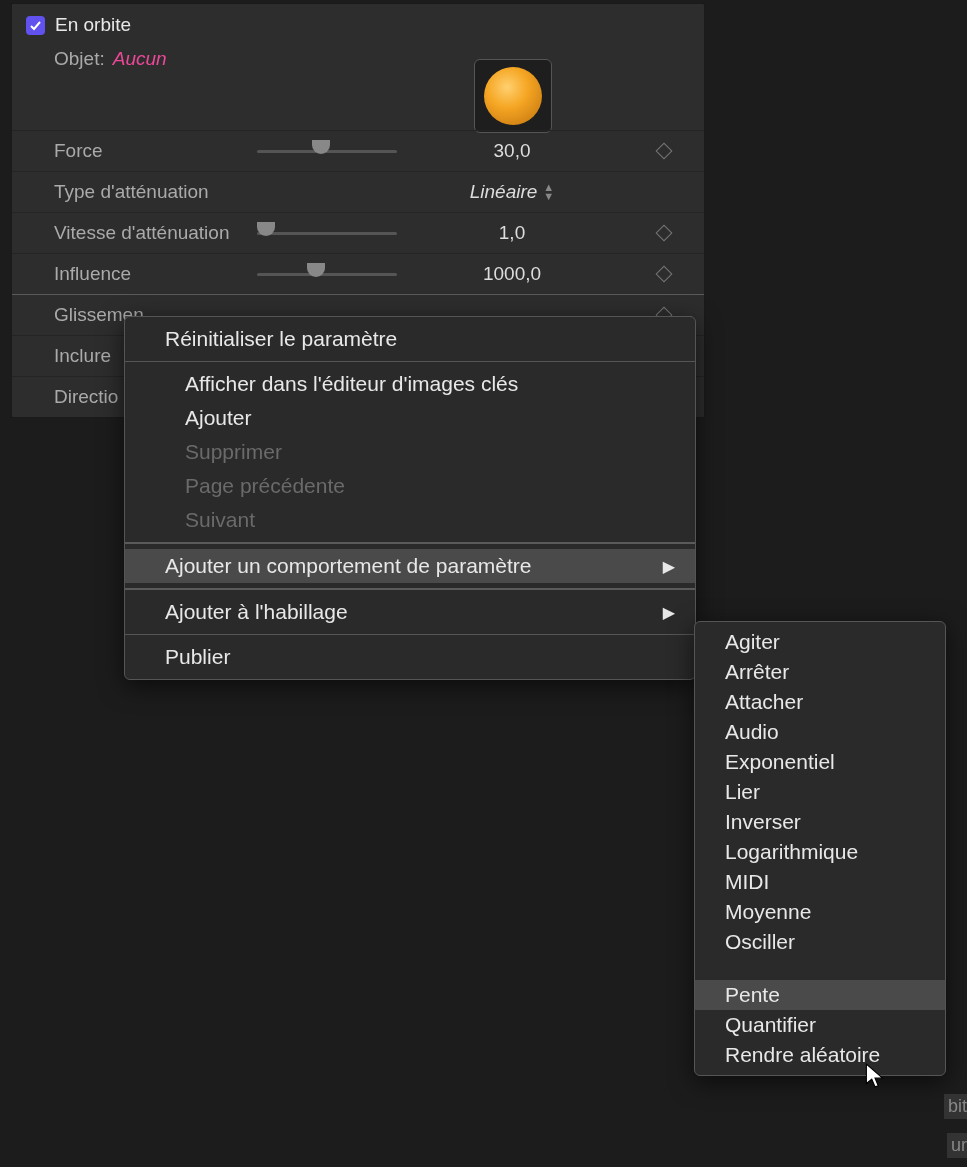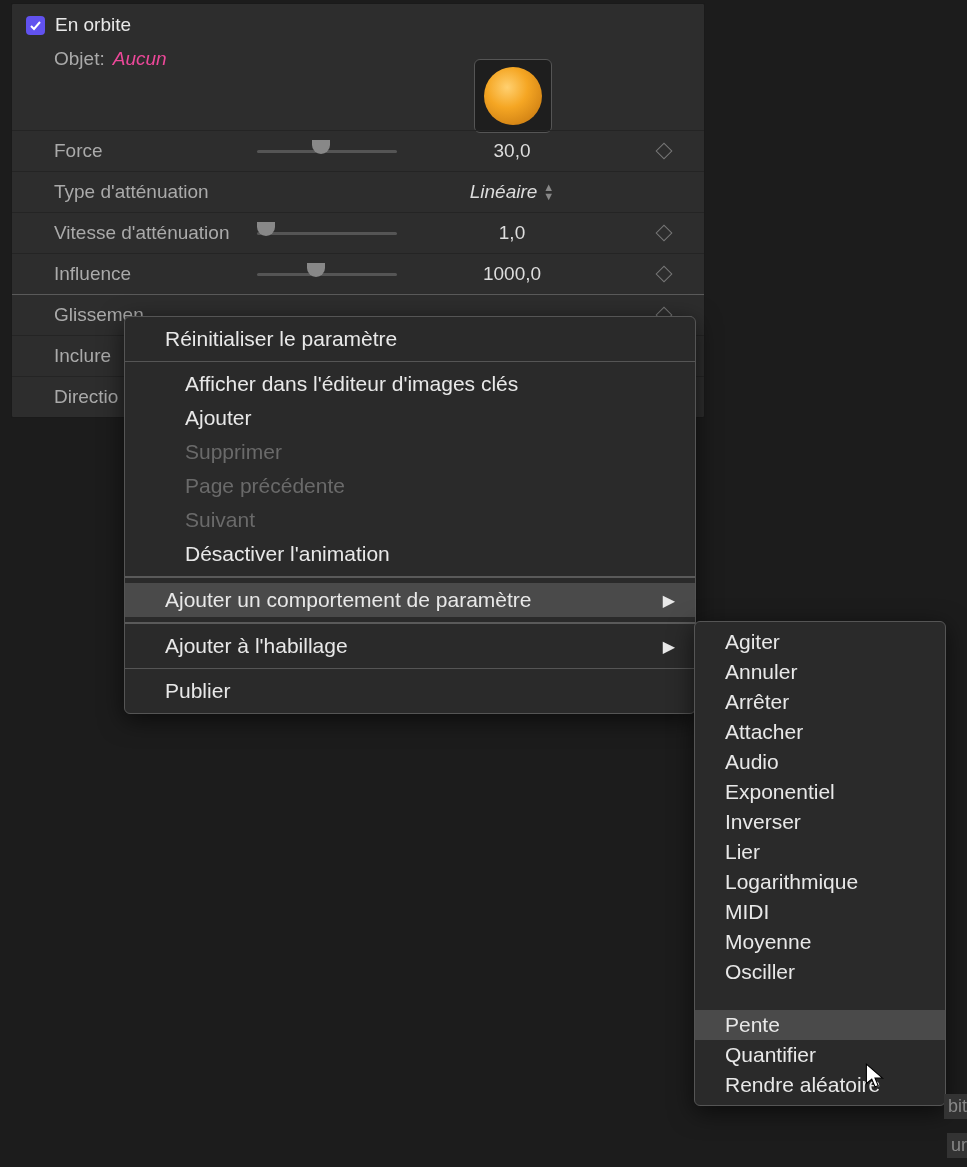--- a/index.html
+++ b/index.html
@@ -335,48 +335,44 @@
   </div>
   <div class="menu-item indented disabled">
     <span>Supprimer</span>
   </div>
   <div class="menu-item indented disabled">
     <span>Page précédente</span>
   </div>
   <div class="menu-item indented disabled">
     <span>Suivant</span>
   </div>
-  <div class="menu-item indented">
-    <span>Désactiver l'animation</span>
-  </div>
   <div class="menu-separator thick"></div>
   <div class="menu-item highlighted">
     <span>Ajouter un comportement de paramètre</span>
     <span class="submenu-arrow">▶</span>
   </div>
   <div class="menu-separator thick"></div>
   <div class="menu-item">
     <span>Ajouter à l'habillage</span>
     <span class="submenu-arrow">▶</span>
   </div>
   <div class="menu-separator"></div>
   <div class="menu-item">
     <span>Publier</span>
   </div>
 </div>
 
 <div class="submenu" id="submenu">
     <div class="submenu-item">Agiter</div>
-    <div class="submenu-item">Annuler</div>
     <div class="submenu-item">Arrêter</div>
     <div class="submenu-item">Attacher</div>
     <div class="submenu-item">Audio</div>
     <div class="submenu-item">Exponentiel</div>
+    <div class="submenu-item">Lier</div>
     <div class="submenu-item">Inverser</div>
-    <div class="submenu-item">Lier</div>
     <div class="submenu-item">Logarithmique</div>
     <div class="submenu-item">MIDI</div>
     <div class="submenu-item">Moyenne</div>
     <div class="submenu-item">Osciller</div>
     <div class="submenu-item highlighted">Pente</div>
     <div class="submenu-item">Quantifier</div>
     <div class="submenu-item">Rendre aléatoire</div>
   </div>
 
 <div class="cursor">

